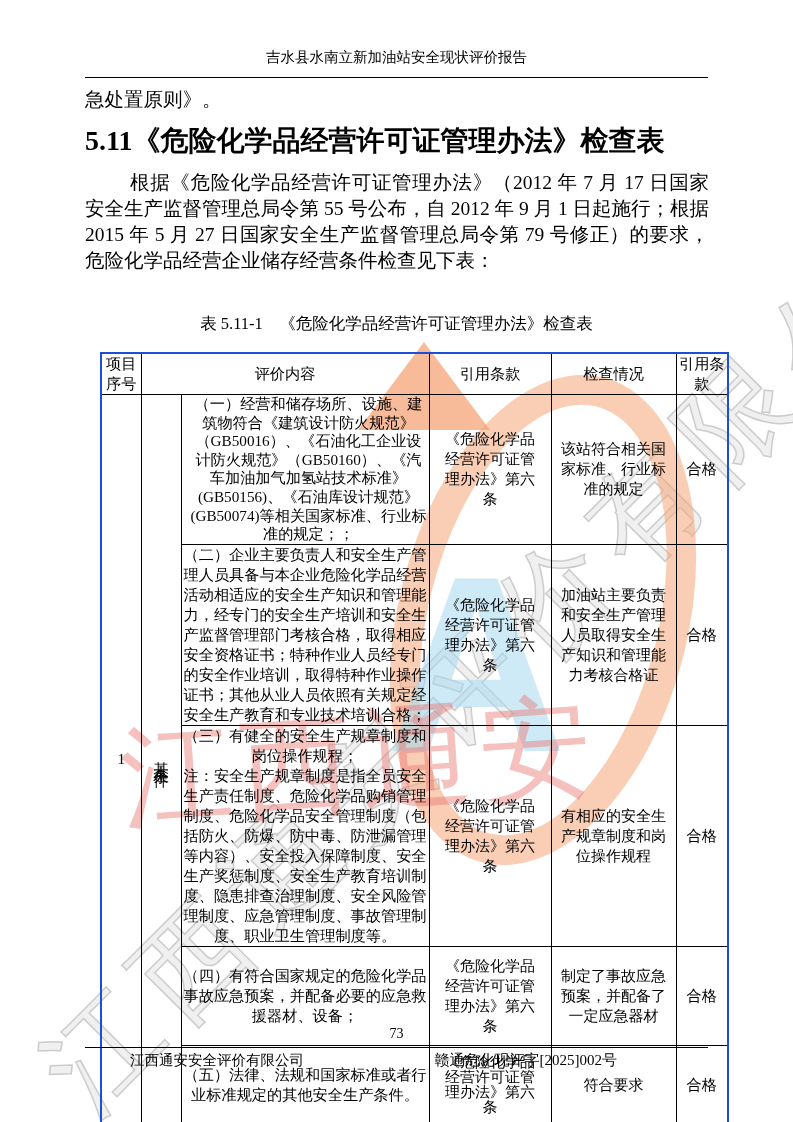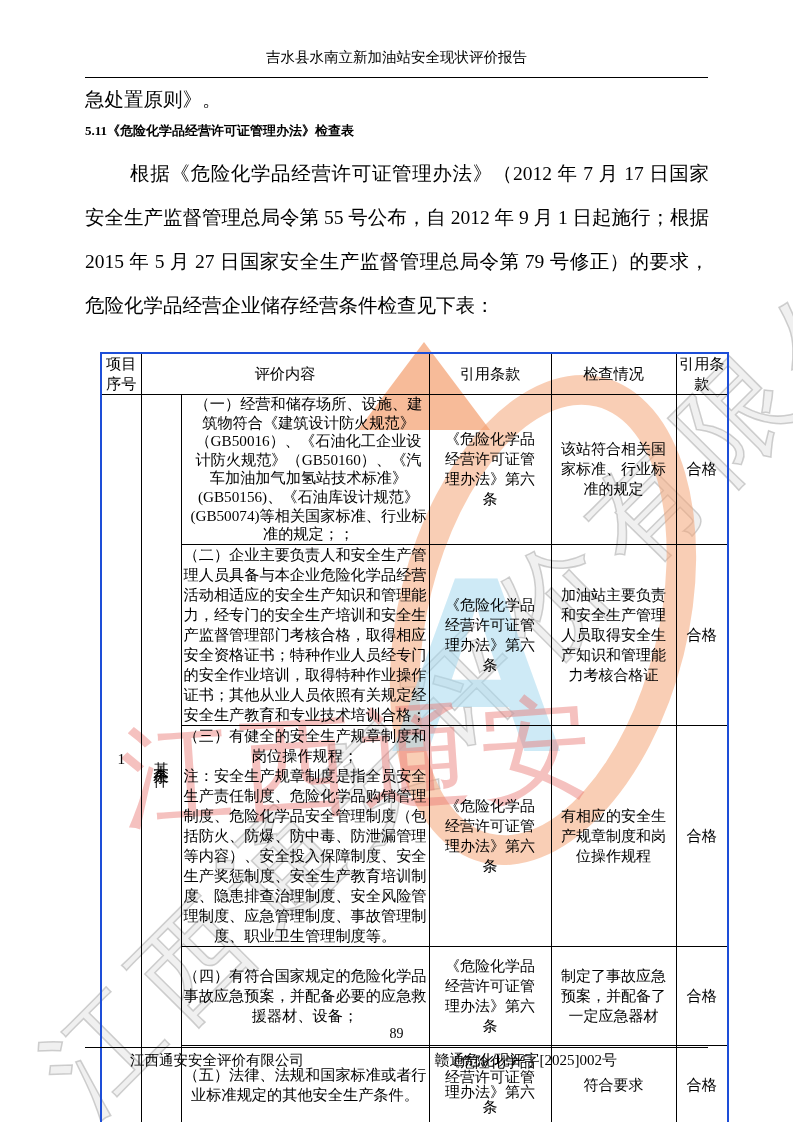--- a/index.html
+++ b/index.html
@@ -37,24 +37,24 @@
     color:rgba(233,118,112,0.45); transform:rotate(-4deg);
   }
   
   .content { position:absolute; left:0; top:0; width:707px; height:1122px; z-index:1; }
   .doc-header {
     position:absolute; top:48px; left:85px; width:623px;
     text-align:center; font-size:14.5px;
   }
   .header-rule { position:absolute; top:77px; left:85px; width:623px; border-top:1.6px solid #000; }
   .lead-text  { position:absolute; top:86px; left:85px; font-size:19.5px; }
-  .section-heading { position:absolute; top:122px; left:85px; font-size:13px; font-weight:bold; }
+  .section-heading { position:absolute; top:122px; left:85px; font-size:28px; font-weight:bold; }
   .paragraph {
-    position:absolute; top:152px; left:85px; width:624px;
-    font-size:19.5px; line-height:44px; text-align:justify; text-indent:45px;
+    position:absolute; top:170px; left:85px; width:624px;
+    font-size:19.5px; line-height:26px; text-align:justify; text-indent:45px;
   }
   .table-caption {
     position:absolute; top:313px; left:85px; width:623px;
     text-align:center; font-size:16.5px;
   }
   
   table.check-table {
     position:absolute; left:100px; top:352px; width:627px;
     border-collapse:collapse; table-layout:fixed; border:2px solid #1d4ed8;
   }
@@ -94,20 +94,21 @@
   <div class="wm wm-pink">江西通安</div>
 
   <div class="content">
 
     <div class="doc-header">吉水县水南立新加油站安全现状评价报告</div>
     <div class="header-rule"></div>
 
     <div class="lead-text">急处置原则》。</div>
     <div class="section-heading">5.11《危险化学品经营许可证管理办法》检查表</div>
     <div class="paragraph">根据《危险化学品经营许可证管理办法》（2012 年 7 月 17 日国家安全生产监督管理总局令第 55 号公布，自 2012 年 9 月 1 日起施行；根据 2015 年 5 月 27 日国家安全生产监督管理总局令第 79 号修正）的要求，危险化学品经营企业储存经营条件检查见下表：</div>
+    <div class="table-caption">表 5.11-1　《危险化学品经营许可证管理办法》检查表</div>
 
     <table class="check-table">
       <colgroup>
         <col class="c-index">
           <col class="c-cat">
           <col class="c-content">
         <col class="c-clause">
           <col class="c-check">
           <col class="c-result">
       </colgroup>
@@ -155,19 +156,19 @@
       <tr class="r6">
         <td>2</td>
         <td colspan="2" class="content-cell">申请人经营剧毒化学品的,除符合本办法第</td>
         <td class="clause-cell">《等相关国家标准</td>
         <td class="check-cell">未涉及剧毒品</td>
         <td>/</td>
       </tr>
     </tbody>
       </table>
 
-    <div class="page-number">89</div>
+    <div class="page-number">73</div>
     <div class="footer-rule"></div>
     <div class="footer-company">江西通安安全评价有限公司</div>
     <div class="footer-docnum">赣通危化现评字[2025]002号</div>
 
   </div>
 </div>
 
 </body></html>

